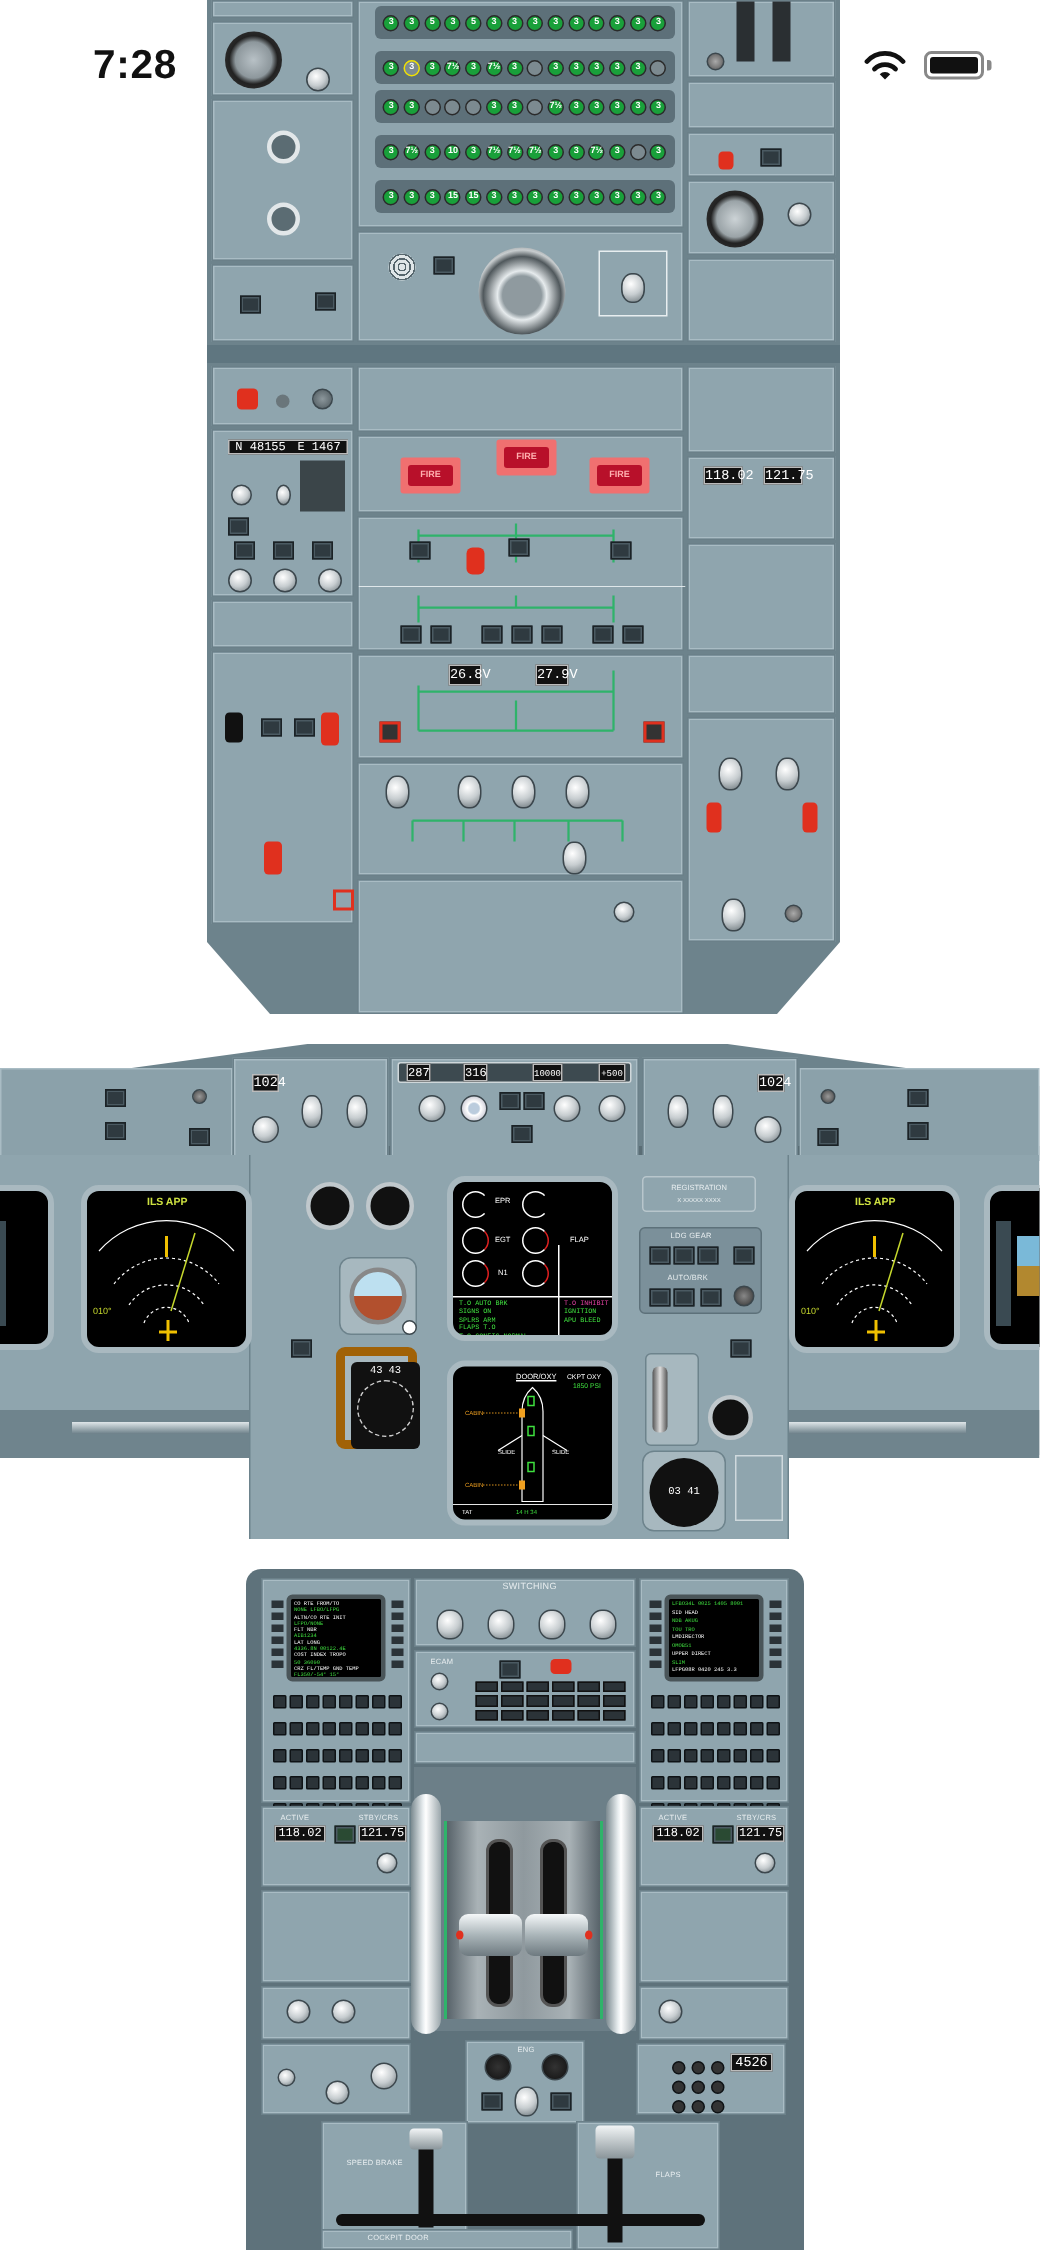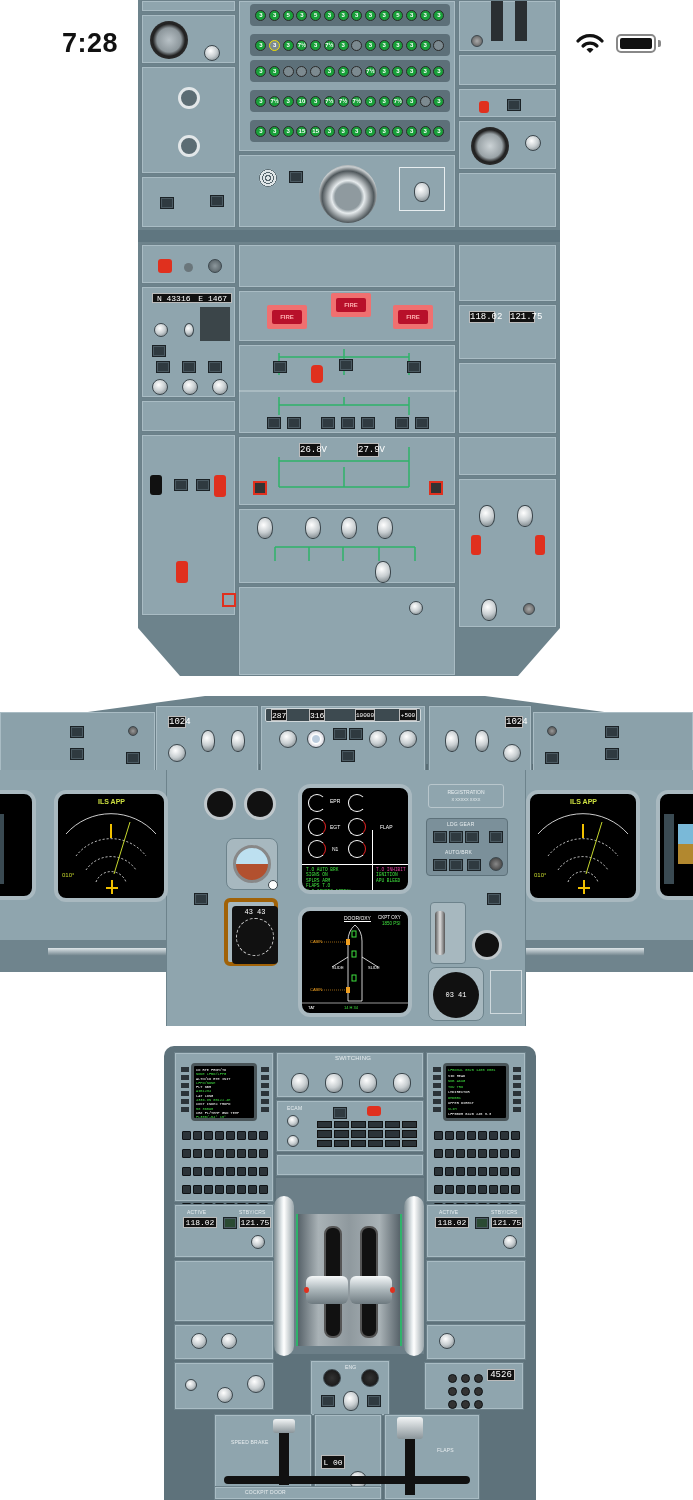--- a/index.html
+++ b/index.html
@@ -162,21 +162,21 @@
 
     <div class="abs bg-dark" style="left:0;top:230px;width:422px;height:12px"></div>
 
     <div class="panel" style="left:3px;top:244px;width:95px;height:40px">
       <div class="red-btn" style="left:16px;top:14px;width:14px;height:14px"></div>
       <div class="abs" style="left:42px;top:18px;width:9px;height:9px;border-radius:50%;background:#6a767b"></div>
       <div class="knob" style="left:66px;top:14px;width:14px;height:14px;background:radial-gradient(circle,#8c979c,#4d585d)"></div>
     </div>
     <div class="panel" style="left:3px;top:286px;width:95px;height:112px">
       <div class="lcd" style="left:10px;top:6px;width:80px;height:10px;font-size:8px">
-        <span>N 43316</span>
+        <span>N 48155</span>
         <span>E 1467</span>
       </div>
       <div class="knob" style="left:12px;top:36px;width:14px;height:14px"></div>
       <div class="knob" style="left:42px;top:36px;width:10px;height:14px"></div>
       <div class="abs" style="left:58px;top:20px;width:30px;height:34px;background:#3b4549;display:grid;grid-template-columns:repeat(3,1fr);gap:1px;padding:2px"></div>
       <div class="btn" style="left:10px;top:58px"></div>
       <div class="btn" style="left:14px;top:74px"></div>
       <div class="btn" style="left:40px;top:74px"></div>
       <div class="btn" style="left:66px;top:74px"></div>
       <div class="knob" style="left:10px;top:92px;width:16px;height:16px"></div>
@@ -368,21 +368,21 @@
     </svg>
     <div class="abs green" style="left:4px;top:78px;font-size:6px;color:#c6d82d">010°</div>
   </div>
 
   <div class="gauge" style="left:204px;top:788px;width:32px;height:32px"></div>
   <div class="gauge" style="left:244px;top:788px;width:32px;height:32px"></div>
   <div class="abs" style="left:226px;top:838px;width:52px;height:52px;border-radius:8px;background:#a7b8bf;border:1px solid #6d838c">
     <div class="abs" style="left:6px;top:6px;width:38px;height:38px;border-radius:50%;background:linear-gradient(#bde0f0 50%,#b2502e 50%);border:3px solid #888"></div>
   </div>
   <div class="knob" style="left:268px;top:880px;width:10px;height:10px;background:#fff"></div>
-  <div class="abs" style="left:224px;top:898px;width:54px;height:68px;border-radius:6px;background:#a7b8bf;border:4px solid #a16207">
+  <div class="abs" style="left:224px;top:898px;width:54px;height:68px;border-radius:6px;background:#a7b8bf;border:6px solid #a16207">
     <div class="abs" style="left:4px;top:4px;width:46px;height:58px;background:#111;border-radius:4px;display:flex;flex-direction:column;align-items:center">
       <div style="display:flex;gap:4px;margin-top:2px">
         <span class="mono" style="color:#fff;font-size:7px">43</span>
         <span class="mono" style="color:#fff;font-size:7px">43</span>
       </div>
       <div style="width:38px;height:38px;border-radius:50%;border:1px dashed #ccc;margin-top:2px"></div>
     </div>
   </div>
   <div class="btn" style="left:194px;top:893px"></div>
 
@@ -668,26 +668,20 @@
     <div class="knob" style="left:32px;top:30px;width:16px;height:20px;border-radius:45%"></div>
     <div class="btn" style="left:10px;top:34px"></div>
     <div class="btn" style="left:56px;top:34px"></div>
   </div>
 
   <div class="panel" style="left:214px;top:1414px;width:98px;height:86px">
     <div class="abs label-sm" style="left:16px;top:24px;line-height:6px">SPEED BRAKE</div>
     <div class="abs" style="left:64px;top:10px;width:10px;height:60px;background:#111"></div>
     <div class="abs" style="left:58px;top:4px;width:22px;height:14px;background:linear-gradient(#f2f5f6,#8a959a);border-radius:3px"></div>
   </div>
-  <div class="panel" style="left:314px;top:1414px;width:68px;height:86px">
-    <div class="lcd" style="left:6px;top:40px;width:24px;height:14px;font-size:8px">
-        <span>L 00</span>
-      </div>
-    <div class="knob" style="left:34px;top:56px;width:18px;height:18px"></div>
-  </div>
   <div class="panel" style="left:384px;top:1414px;width:96px;height:86px">
     <div class="abs label-sm" style="left:52px;top:32px">FLAPS</div>
     <div class="abs" style="left:20px;top:20px;width:10px;height:60px;background:#111"></div>
     <div class="abs" style="left:12px;top:2px;width:26px;height:22px;background:linear-gradient(#f2f5f6,#8a959a);border-radius:3px"></div>
   </div>
   <div class="panel" style="left:214px;top:1486px;width:168px;height:14px">
     <div class="abs label-sm" style="left:30px;top:2px;font-size:5px">COCKPIT DOOR</div>
   </div>
 
   <div class="home-bar"></div>

